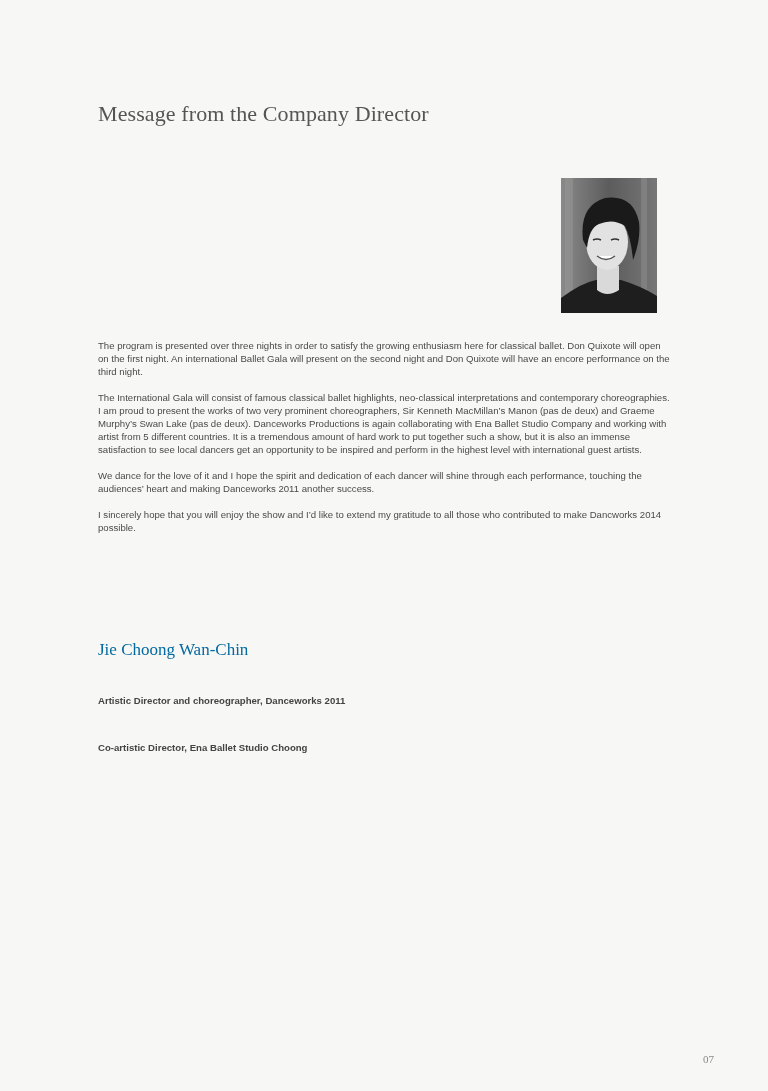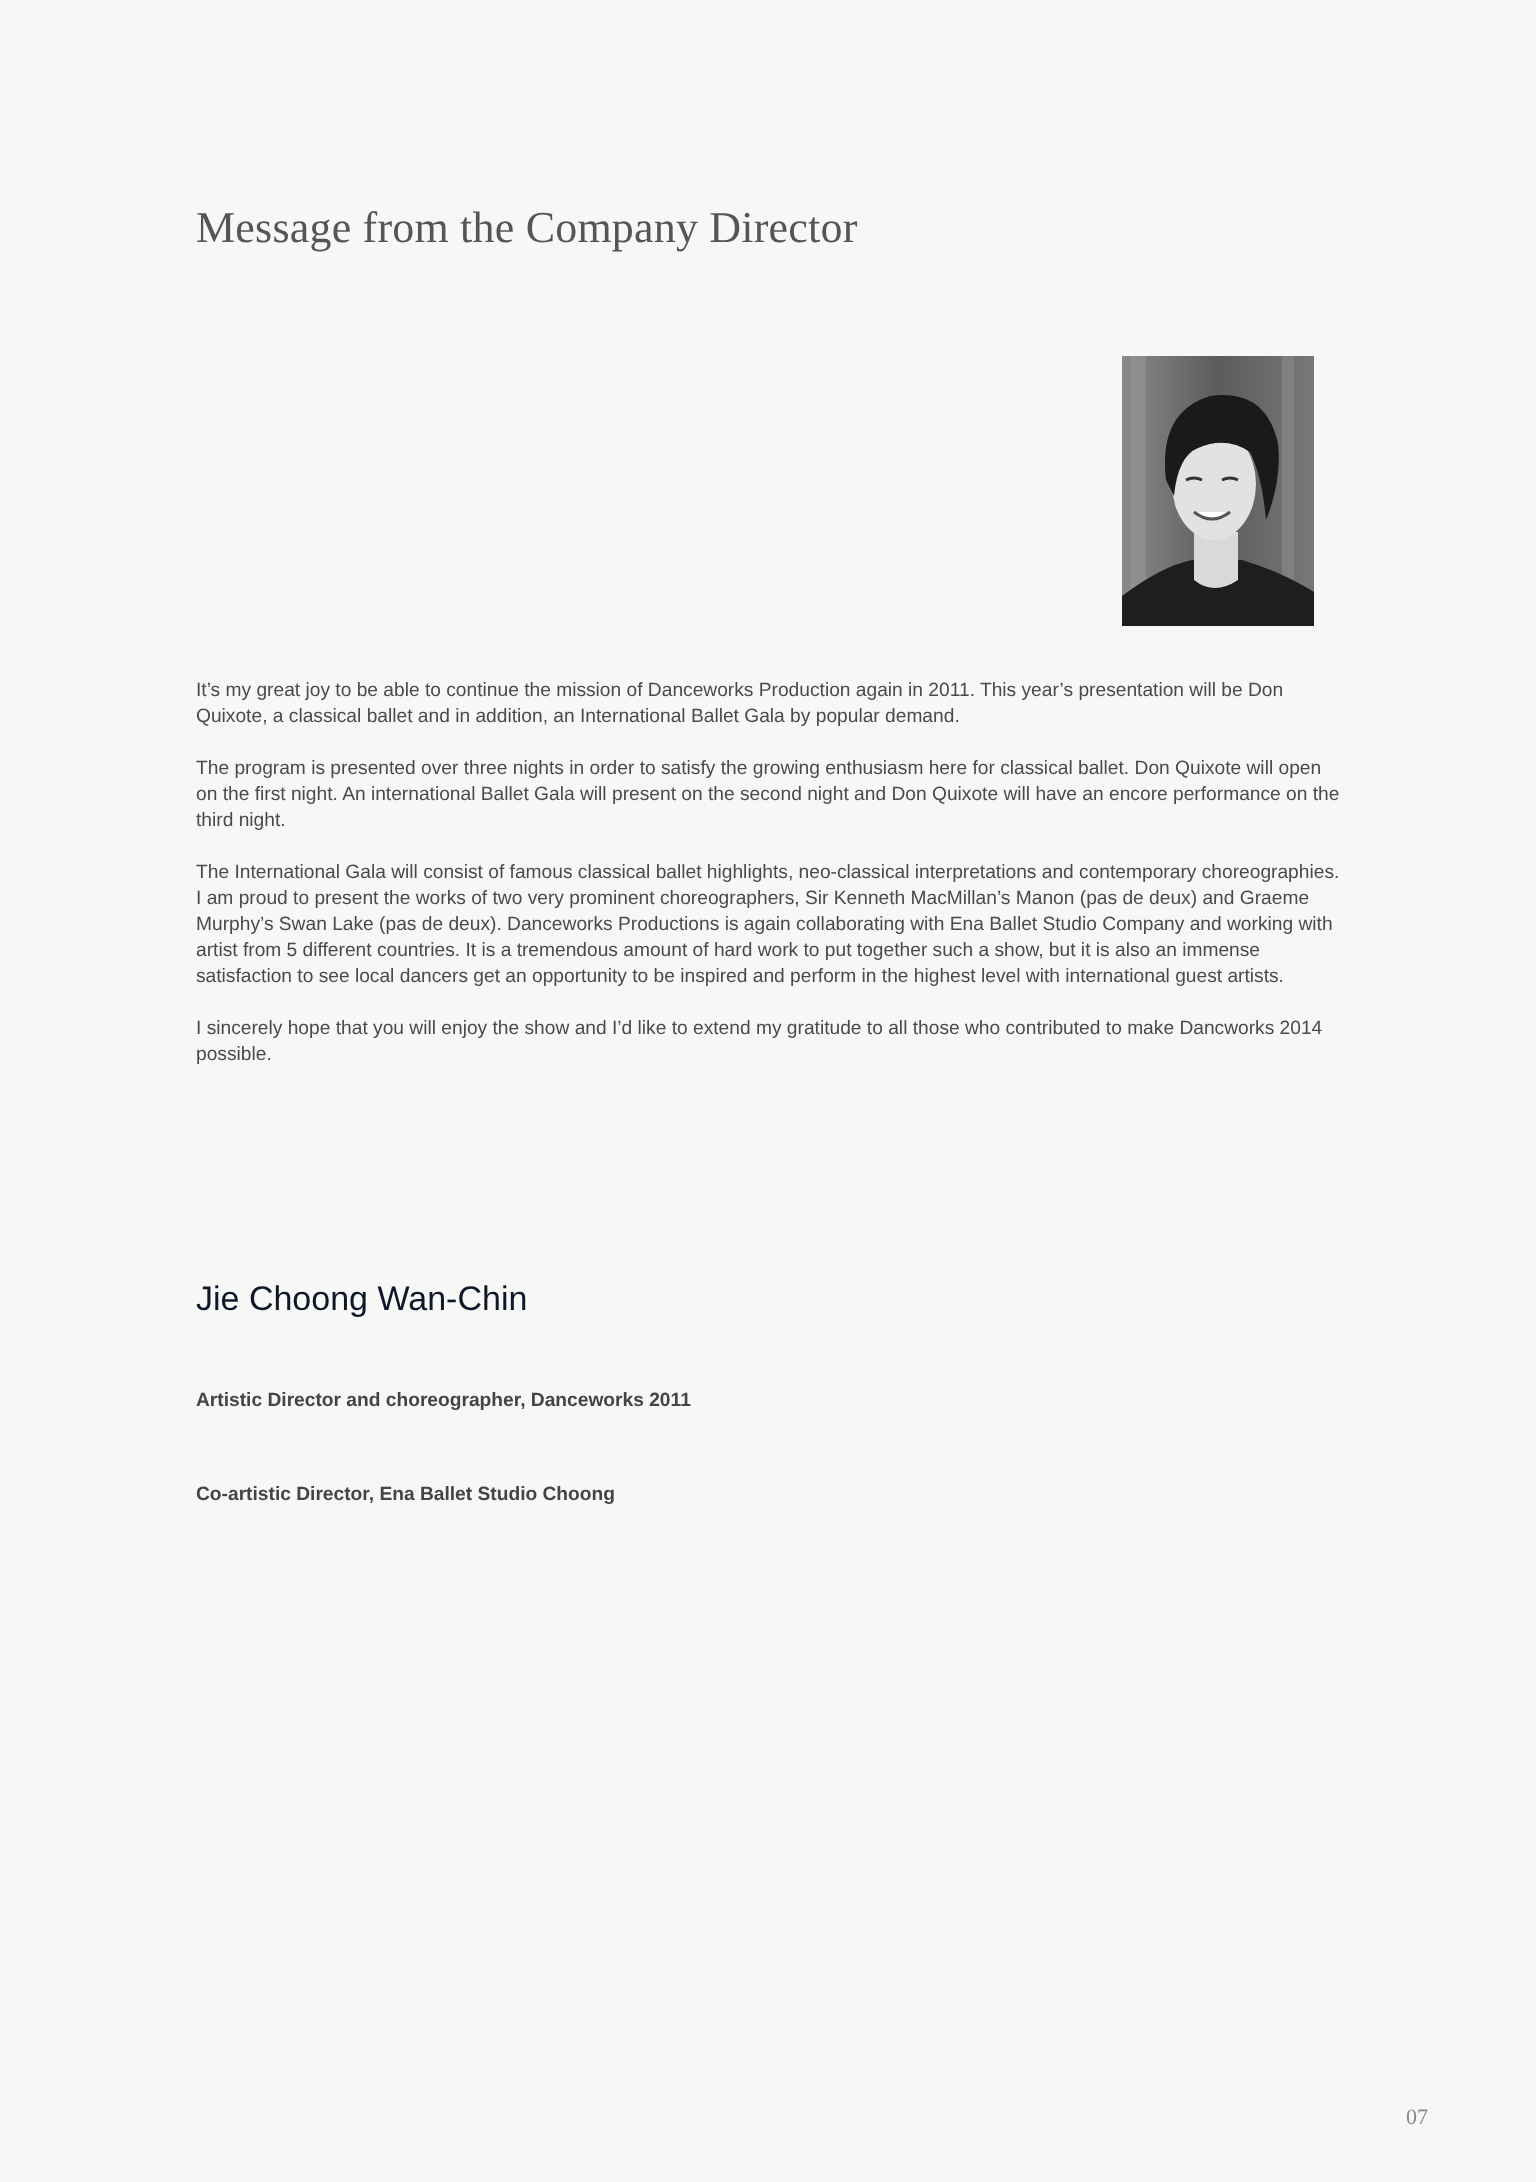--- a/index.html
+++ b/index.html
@@ -47,23 +47,23 @@
     }
     .body-text p {
       margin: 0 0 13px 0;
     }
     .signature {
       position: absolute;
       left: 98px;
       top: 640px;
     }
     .sig-name {
-      font-family: Liberation Sans, sans-serif;
+      font-family: Liberation Serif, serif;
       font-size: 17px;
-      color: #0f172a;
+      color: #0369a1;
       line-height: 20px;
     }
     .sig-role {
       font-family: "Liberation Sans", "DejaVu Sans", sans-serif;
       font-weight: bold;
       font-size: 9.6px;
       line-height: 13px;
       color: #444;
       margin-top: 34px;
     }
@@ -103,23 +103,23 @@
     <path d="M22 62 Q18 28 44 20 Q72 16 78 44 Q80 62 72 82 Q70 60 64 48 Q52 40 38 46 Q28 50 26 70 Z" fill="#1a1a1a"></path>
 
     <path d="M32 62 Q36 60 40 62" stroke="#333" stroke-width="1.5" fill="none"></path>
     <path d="M50 62 Q54 60 58 62" stroke="#333" stroke-width="1.5" fill="none"></path>
 
     <path d="M36 78 Q45 85 54 78" stroke="#555" stroke-width="1.5" fill="#fff"></path>
   </svg>
 </div>
 
 <div class="body-text">
-  <p>It’s my great joy to be able to continue the mission of Danceworks Production again in 2011. This year’s presentation will be Don Quixote, a classical ballet and in addition, an International Ballet Gala by popular demand.</p>
   <p>The program is presented over three nights in order to satisfy the growing enthusiasm here for classical ballet. Don Quixote will open on the first night. An international Ballet Gala will present on the second night and Don Quixote will have an encore performance on the third night.</p>
   <p>The International Gala will consist of famous classical ballet highlights, neo-classical interpretations and contemporary choreographies. I am proud to present the works of two very prominent choreographers, Sir Kenneth MacMillan’s Manon (pas de deux) and Graeme Murphy’s Swan Lake (pas de deux). Danceworks Productions is again collaborating with Ena Ballet Studio Company and working with artist from 5 different countries. It is a tremendous amount of hard work to put together such a  show, but it is also an immense satisfaction to see local dancers get an opportunity to be inspired and perform in the highest level with international guest artists.</p>
+  <p>We dance for the love of it and I hope the spirit and dedication of each dancer will shine through each performance, touching the audiences’ heart and making Danceworks 2011 another success.</p>
   <p>I sincerely hope that you will enjoy the show and I’d like to extend my gratitude to all those who contributed to make Dancworks 2014 possible.</p>
 </div>
 
 <div class="signature">
   <div class="sig-name">Jie Choong Wan-Chin</div>
   <div class="sig-role">Artistic Director and choreographer, Danceworks 2011</div>
   <div class="sig-role">Co-artistic Director, Ena Ballet Studio Choong</div>
 </div>
 
 <div class="page-number">07</div>

